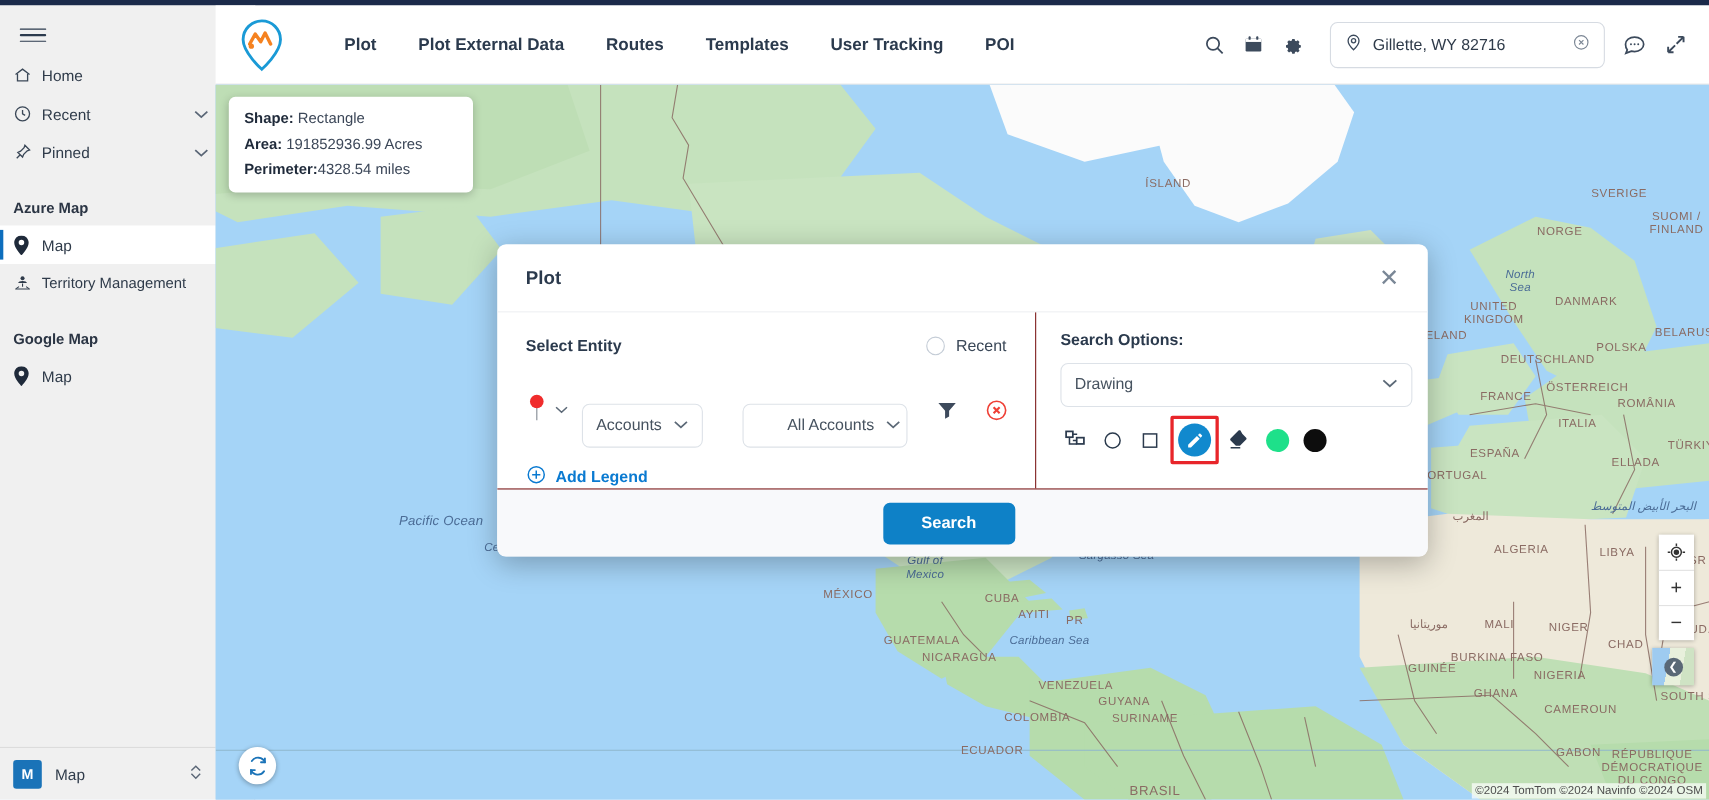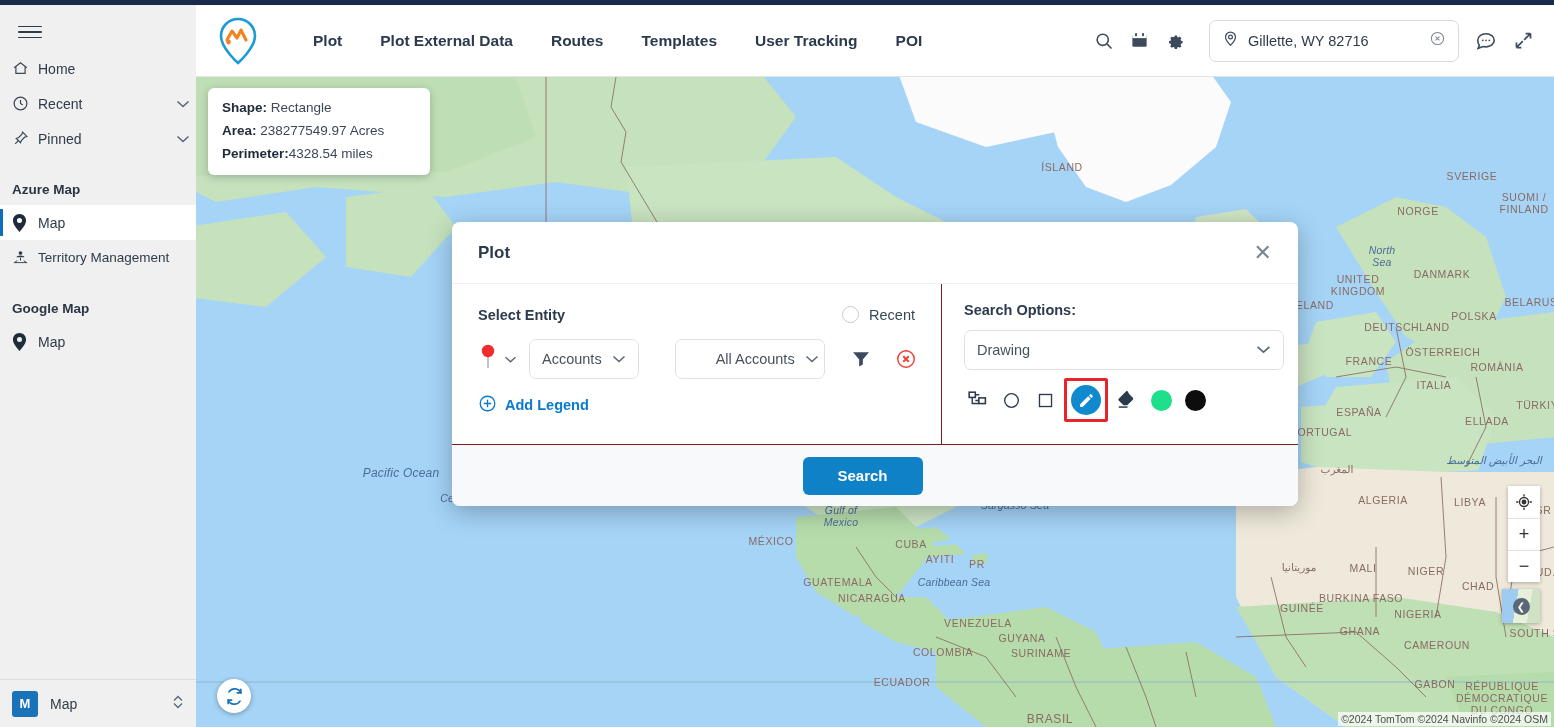--- a/index.html
+++ b/index.html
@@ -159,21 +159,21 @@
   .row-top { display: flex; align-items: center; }
   .lbl-strong { font-size: 14.5px; font-weight: 700; color: #2b3a4d; }
   .cluster-wrap { margin-left: auto; display: flex; align-items: center; gap: 10px; cursor: pointer; }
   .radio { width: 17px; height: 17px; border: 1.6px solid #c4ccd6; border-radius: 50%; }
   .cluster-lbl { font-size: 14.5px; color: #3a4757; }
 
   .row-ctrls { display: flex; align-items: center; gap: 12px; margin-top: 16px; }
   .pin-sel { display: flex; align-items: center; gap: 6px; cursor: pointer; }
   .select {
     display: flex; align-items: center; height: 40px; border: 1px solid #dde2e8;
-    border-radius: 7px; padding: 0 12px; font-size: 14.5px; color: #46525f; cursor: pointer;
+    border-radius: 7px; padding: 0 12px; font-size: 14.5px; color: #46525f; cursor: pointer; margin-top: 28px;
   }
   .select .sv { flex: 1; white-space: nowrap; }
   .select .chev { color: #5c6977; margin-left: 10px; }
   .sel-a { width: 155px; }
   .sel-b { width: 150px; padding-left: 40px; }
   .icon-btn { cursor: pointer; display: flex; align-items: center; }
 
   .addlegend {
     display: flex; align-items: center; gap: 8px; margin-top: 15px;
     color: #0a7ad1; font-size: 14.5px; font-weight: 700; cursor: pointer;
@@ -504,21 +504,21 @@
         <div class="maplabel " style="left: 782px; top: 546px;">VENEZUELA</div>
         <div class="maplabel " style="left: 826px; top: 561px;">GUYANA</div>
         <div class="maplabel " style="left: 747px; top: 575px;">COLOMBIA</div>
         <div class="maplabel " style="left: 845px; top: 576px;">SURINAME</div>
         <div class="maplabel " style="left: 706px; top: 605px;">ECUADOR</div>
         <div class="maplabel big" style="left: 854px; top: 642px;">BRASIL</div>
       </div>
 
     <div class="shapecard">
       <div class="row"><b>Shape:</b> <span>Rectangle</span></div>
-      <div class="row"><b>Area:</b> <span>238277549.97 Acres</span></div>
+      <div class="row"><b>Area:</b> <span>191852936.99 Acres</span></div>
       <div class="row"><b>Perimeter:</b><span>4328.54 miles</span></div>
     </div>
 
     <div class="refreshbtn">
       <svg width="19" height="19" viewBox="0 0 24 24" fill="none" stroke="#1a73b8" stroke-width="2.1" stroke-linecap="round">
         <path d="M20 7.5A8.5 8.5 0 005 6.2"></path>
           <path d="M4 16.5A8.5 8.5 0 0019 17.8"></path>
         <path d="M20 3v4.5h-4.5"></path>
           <path d="M4 21v-4.5h4.5"></path>
       </svg>

